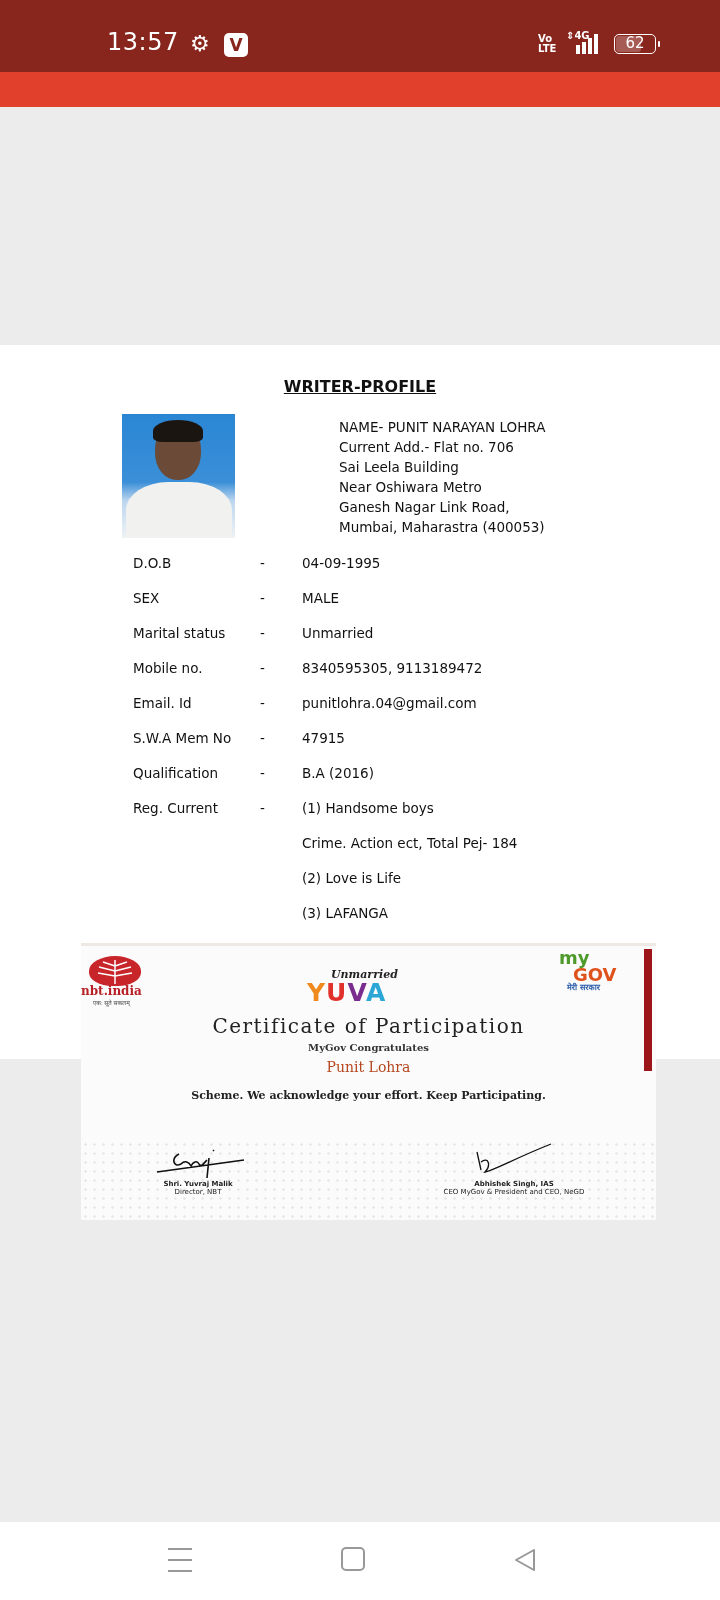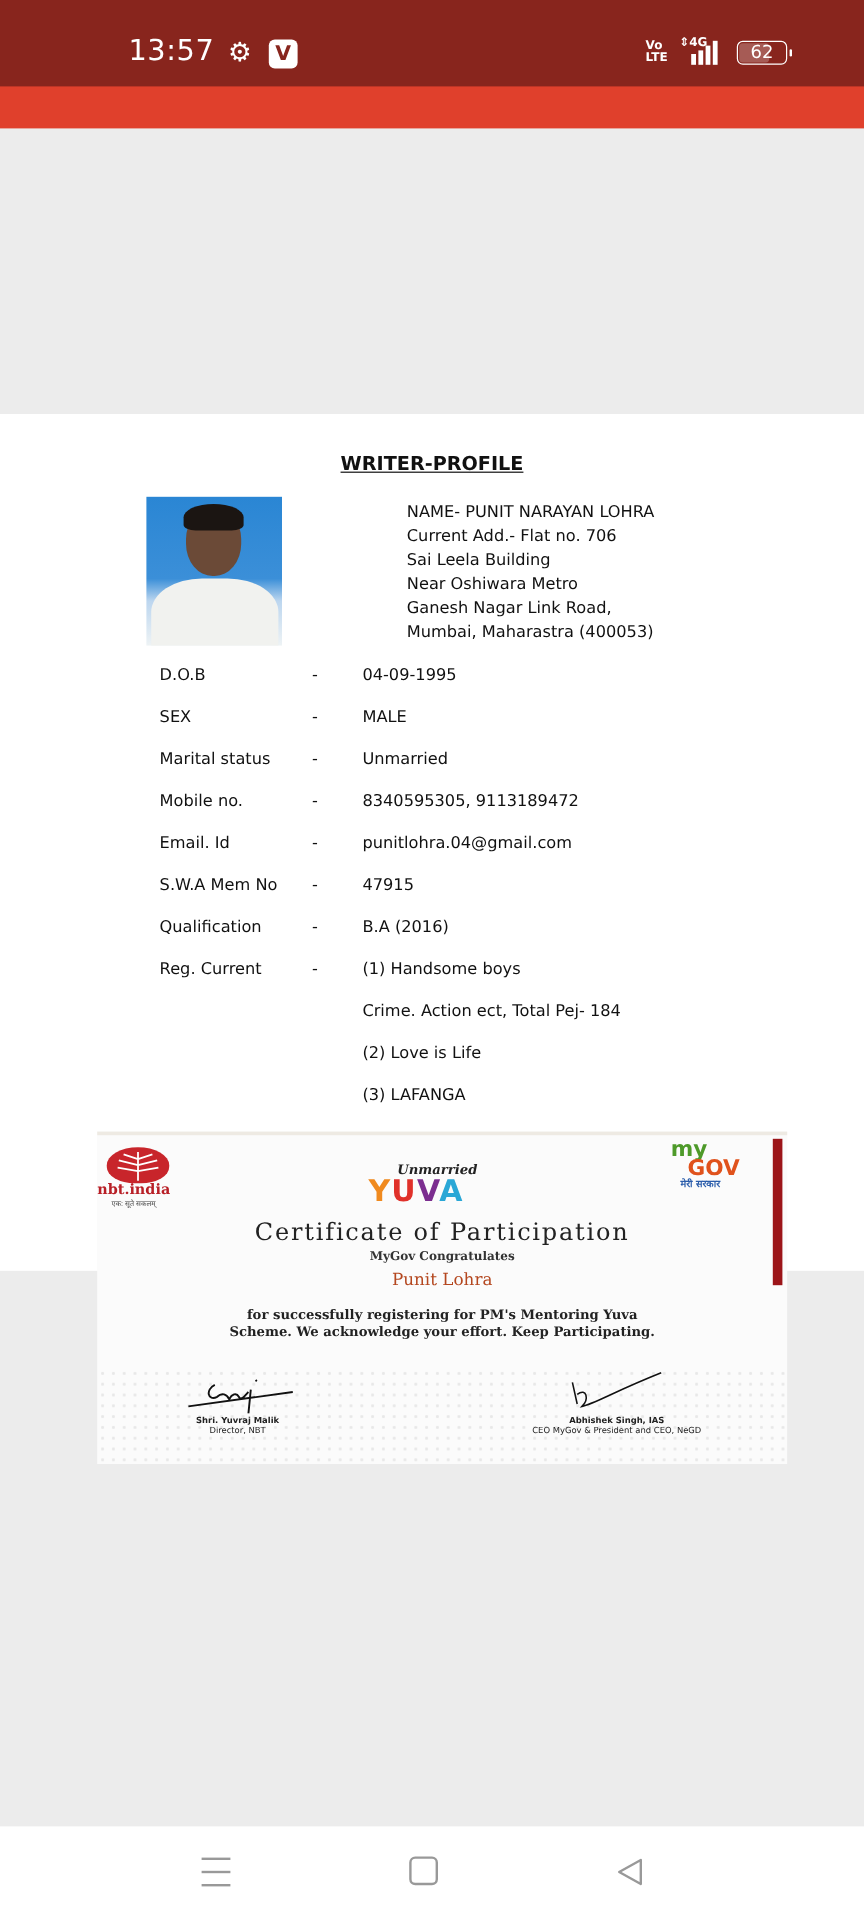--- a/index.html
+++ b/index.html
@@ -166,21 +166,20 @@
     <div class="mygov">
       <span class="my">my</span>
       <span class="gov">GOV</span>
       <span class="hin">मेरी सरकार</span>
     </div>
 
     <div class="cert-title">Certificate of Participation</div>
     <div class="cert-congrats">MyGov Congratulates</div>
     <div class="cert-name">Punit Lohra</div>
     <div class="cert-body">
-      <div>for successfully registering for PM's Mentoring Yuva</div>
       <div>Scheme. We acknowledge your effort. Keep Participating.</div>
     </div>
 
     <svg class="sig1" viewBox="0 0 100 32">
       <path d="M8 26 L95 14 M30 8 C22 12 24 22 32 18 C36 14 40 16 42 20 C44 16 48 14 50 18 C52 22 56 16 58 14 M60 12 L58 32 M64 4 L65 5" stroke="#111" stroke-width="1.6" fill="none"></path>
     </svg>
     <div class="sign-name" style="left:62px;top:234px;width:110px;">
       <b>Shri. Yuvraj Malik</b>
       <span>Director, NBT</span>
     </div>

